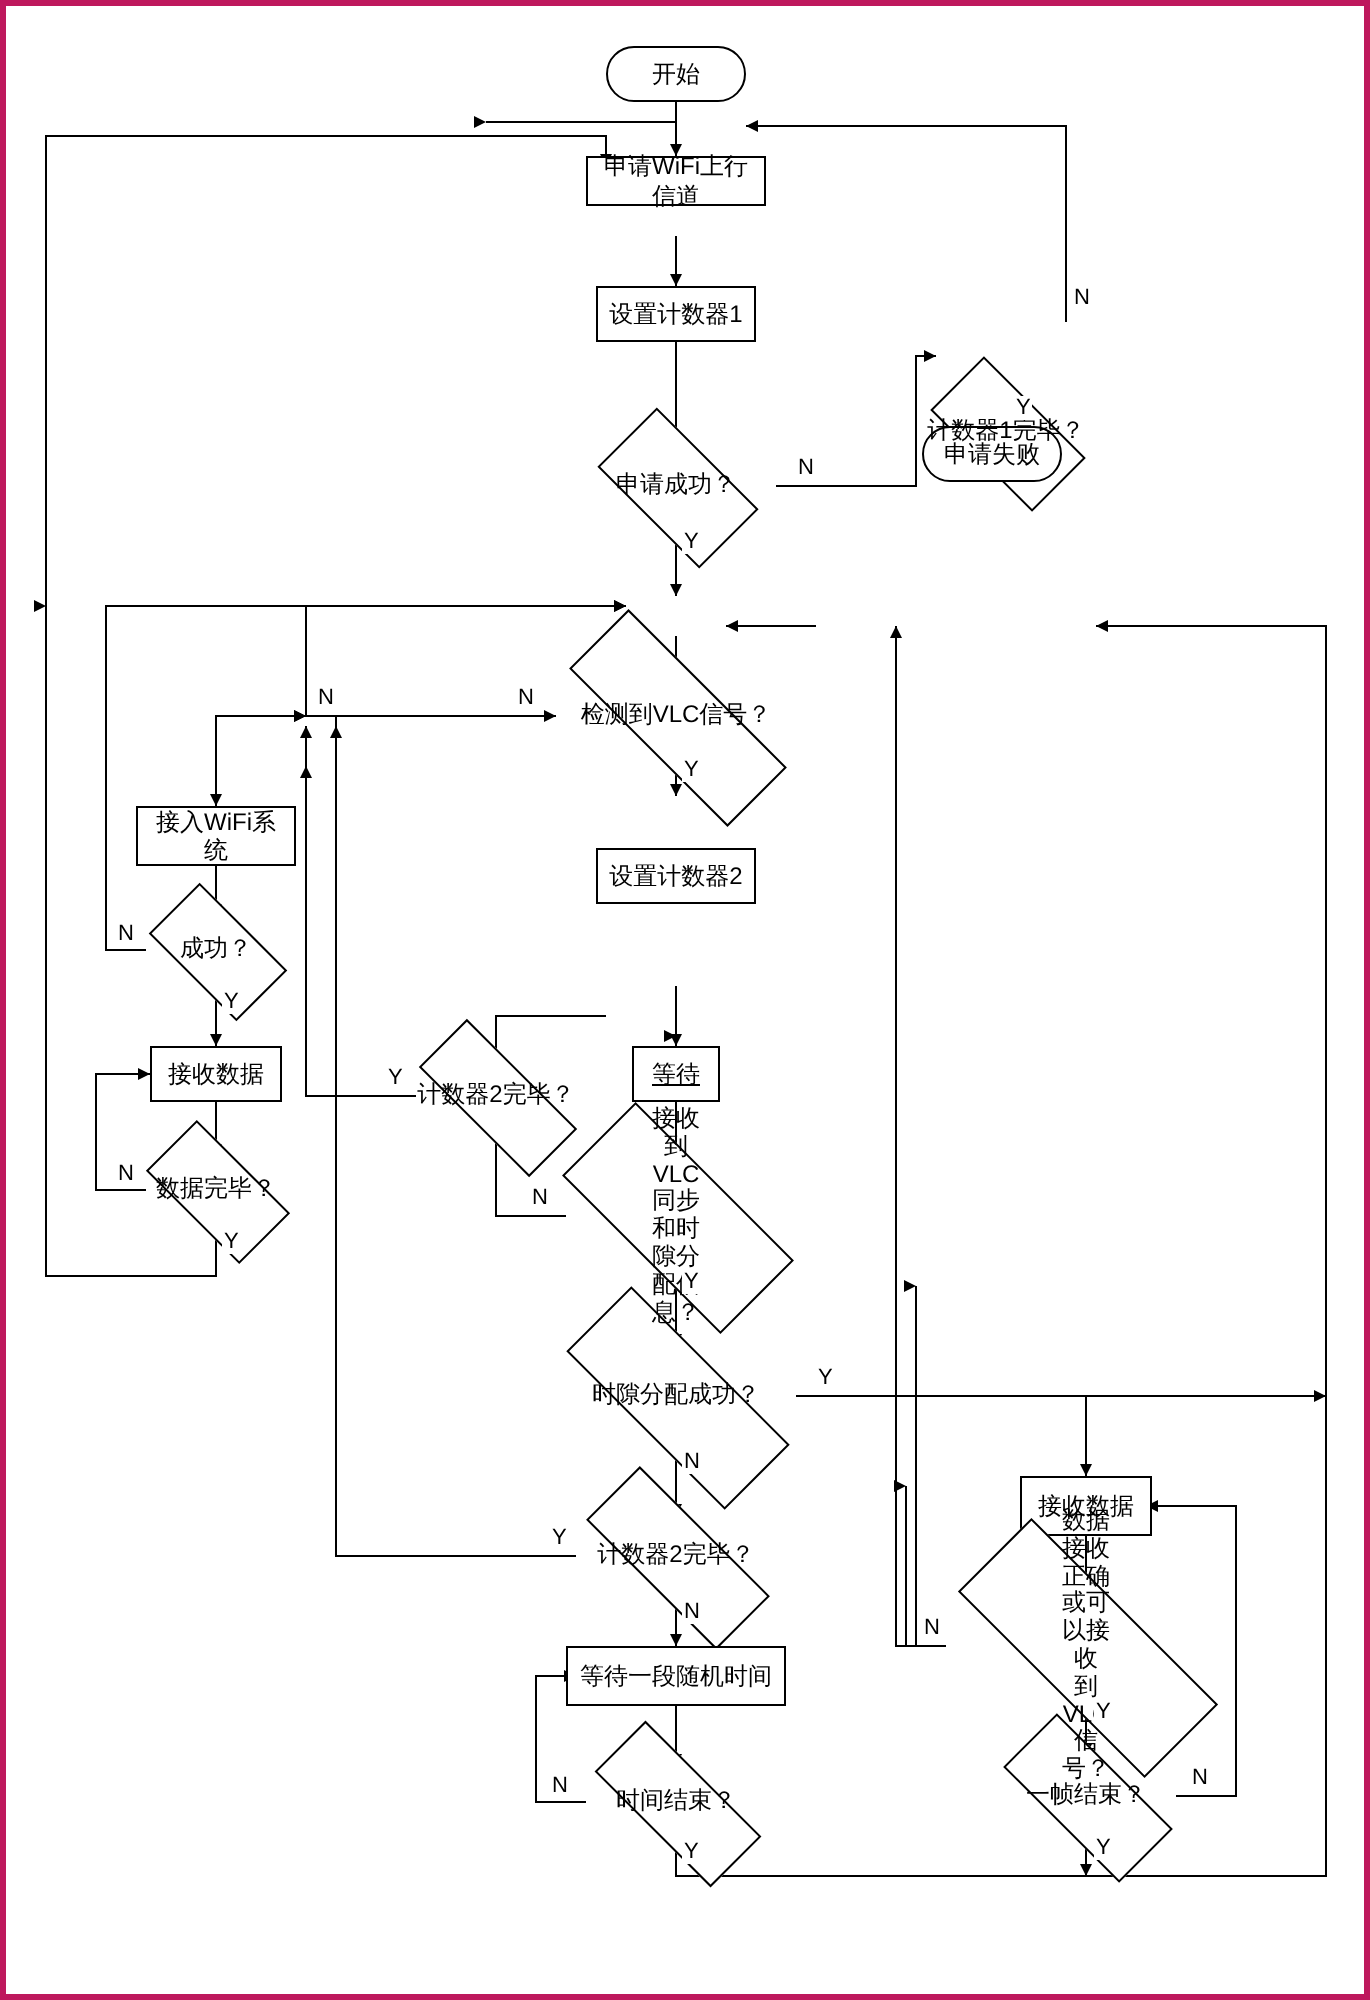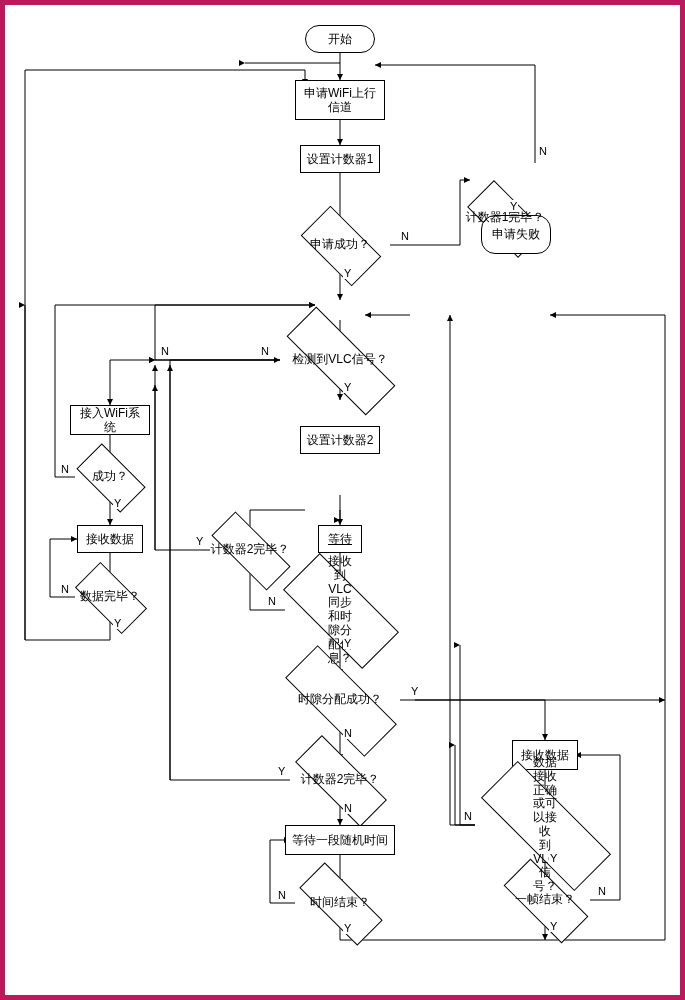--- a/index.html
+++ b/index.html
@@ -7,21 +7,21 @@
     padding: 0;
     background: #fff;
     font-family: "Microsoft YaHei", SimSun, sans-serif;
     font-size: 12px;
     color: #000;
   }
   .canvas {
     position: relative;
     width: 685px;
     height: 1000px;
-    border: 5px solid #be185d;
+    border: 3px solid #be185d;
     box-sizing: border-box;
   }
   .node {
     position: absolute;
     border: 1px solid #000;
     background: #fff;
     display: flex;
     align-items: center;
     justify-content: center;
     text-align: center;
@@ -169,40 +169,40 @@
     <path d="M540,915 L540,935"></path>
 
     <path d="M410,695 L660,695 L660,695" marker-end=""></path>
   </g>
 </svg>
 
 <div class="node terminal" style="left:300px; top:20px;">
   <span>开始</span>
 </div>
 
-<div class="node" style="left:290px; top:75px; width:90px; height:40px;text-align:center;">
+<div class="node" style="left:290px; top:75px; width:90px; height:25px;text-align:center;">
   <span style="white-space:pre-line;">申请WiFi上行
 信道</span>
 </div>
 
 <div class="node" style="left:295px; top:140px; width:80px; height:28px;">
   <span>设置计数器1</span>
 </div>
 
 <div class="diamond" style="left:335px; top:240px;">
   <div class="shape" style="left:-35px; top:-20px; width:70px; height:40px;"></div>
   <div class="dlabel">申请成功？</div>
 </div>
 
 <div class="diamond" style="left:500px; top:175px;margin-top:38px;">
   <div class="shape" style="left:-35px; top:-18px; width:70px; height:36px;"></div>
   <div class="dlabel">计数器1完毕？</div>
 </div>
 
-<div class="node terminal" style="left:476px; top:210px; width:70px; height:39px;align-items:center;">
+<div class="node terminal" style="left:458px; top:210px; width:70px; height:28px;align-items:center;">
   <span>申请失败</span>
 </div>
 
 
 <div class="diamond" style="left:335px; top:355px;">
   <div class="shape" style="left:-55px; top:-20px; width:110px; height:40px;"></div>
   <div class="dlabel">检测到VLC信号？</div>
 </div>
 
 <div class="node" style="left:65px; top:400px; width:80px; height:30px;">

